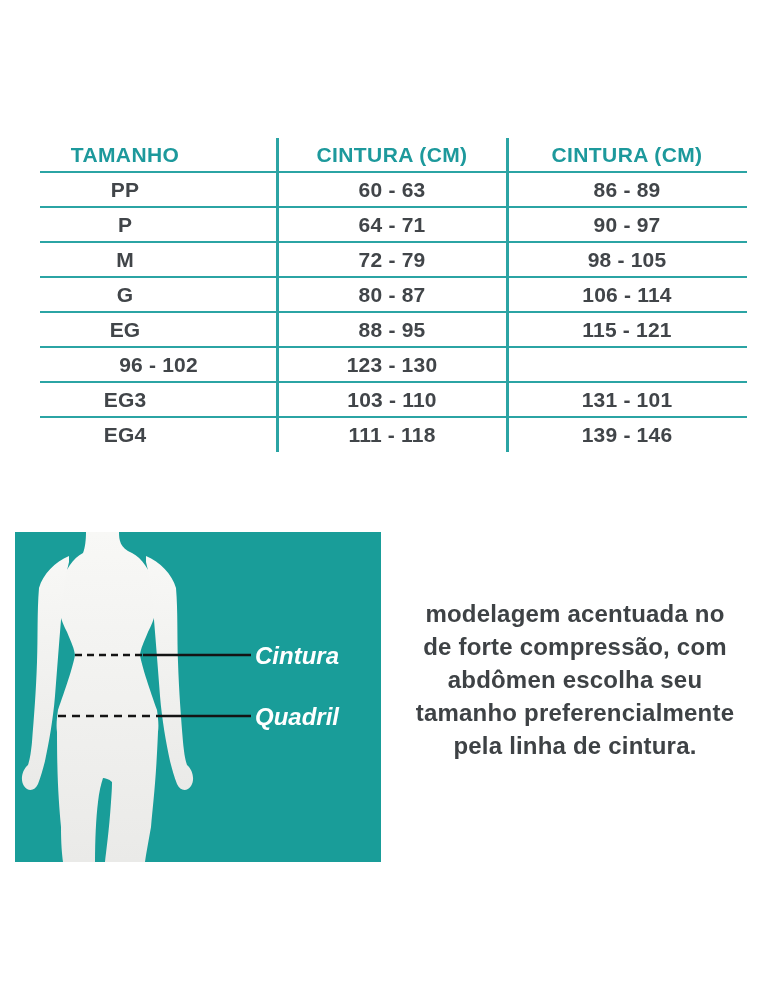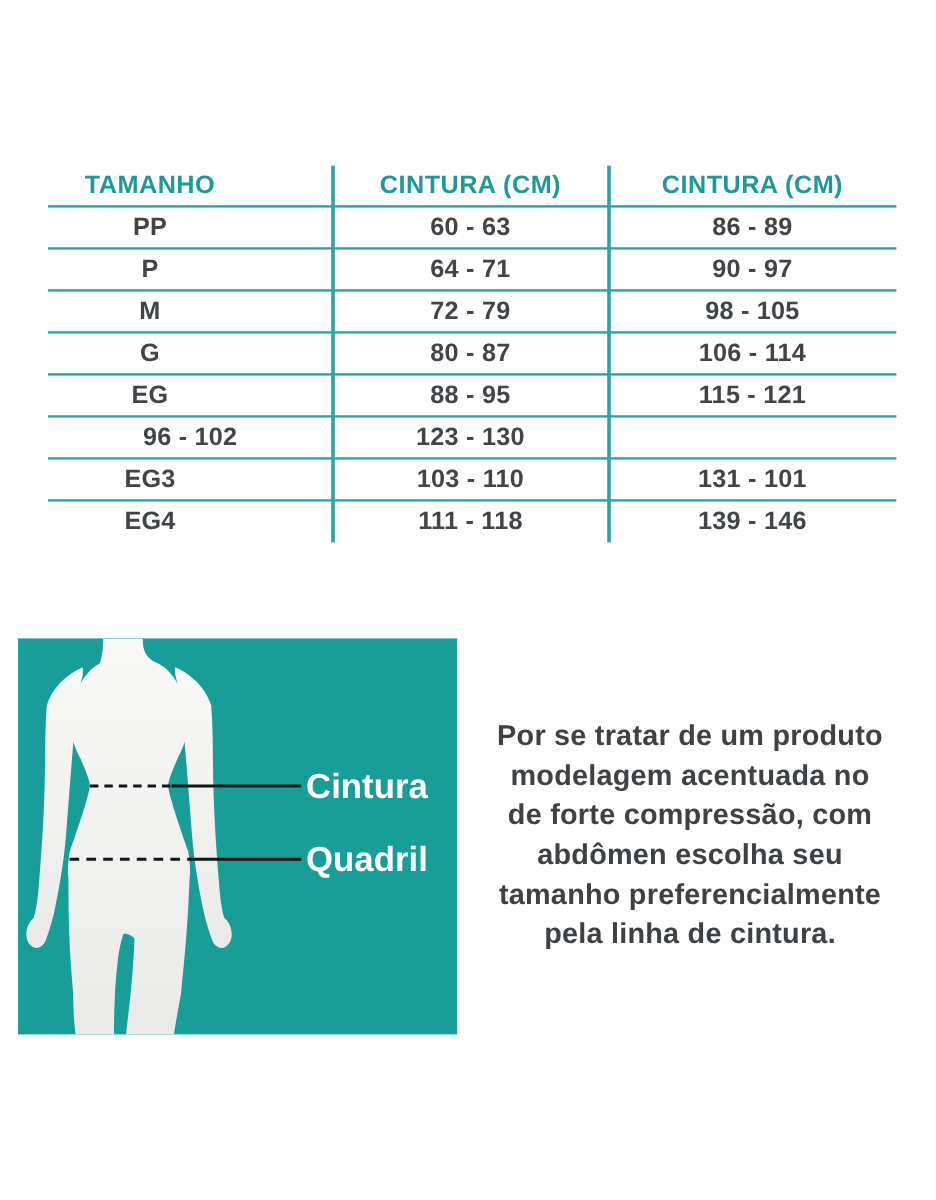--- a/index.html
+++ b/index.html
@@ -13,21 +13,21 @@
   .t-cell{display:flex;align-items:center;justify-content:center;
           font-weight:bold;font-size:21px;color:#414549;letter-spacing:.2px;}
   .t-cell.first{padding-right:67px;}
   .t-row.header .t-cell{color:#1d999c;font-size:21px;letter-spacing:.4px;}
   .h-line{position:absolute;left:0;width:707px;height:2px;background:#2ba4a4;}
   .v-line{position:absolute;top:0;width:3px;height:314px;background:#2ba4a4;}
 
   
   #panel{position:absolute;left:15px;top:532px;width:366px;height:330px;background:#199d99;}
   #figure-svg{position:absolute;left:0;top:0;}
-  .measure-label{position:absolute;color:#ffffff;font-weight:bold;font-size:29px;line-height:30px;}
+  .measure-label{position:absolute;color:#ffffff;font-weight:bold;font-size:24px;line-height:30px;font-style:italic;}
   #waist-label{left:240px;top:109px;}
   #hip-label{left:240px;top:170px;}
 
   
   #note{position:absolute;left:400px;top:597px;width:350px;text-align:center;
         font-weight:bold;font-size:24px;line-height:33px;color:#3e4245;letter-spacing:.2px;}
 </style>
 </head>
 <body>
 
@@ -153,21 +153,20 @@
 
         <line x1="43" y1="184" x2="145" y2="184" stroke="#141414" stroke-width="2.5" stroke-dasharray="8 6"></line>
         <line x1="145" y1="184" x2="236" y2="184" stroke="#141414" stroke-width="2.5"></line>
       </g>
     </svg>
     <div id="waist-label" class="measure-label">Cintura</div>
     <div id="hip-label" class="measure-label">Quadril</div>
   </div>
 
   <div id="note">
-    <div>Por se tratar de um produto</div>
     <div>modelagem acentuada no</div>
     <div>de forte compressão, com</div>
     <div>abdômen escolha seu</div>
     <div>tamanho preferencialmente</div>
     <div>pela linha de cintura.</div>
   </div>
 
 </div>
 
 </body></html>

